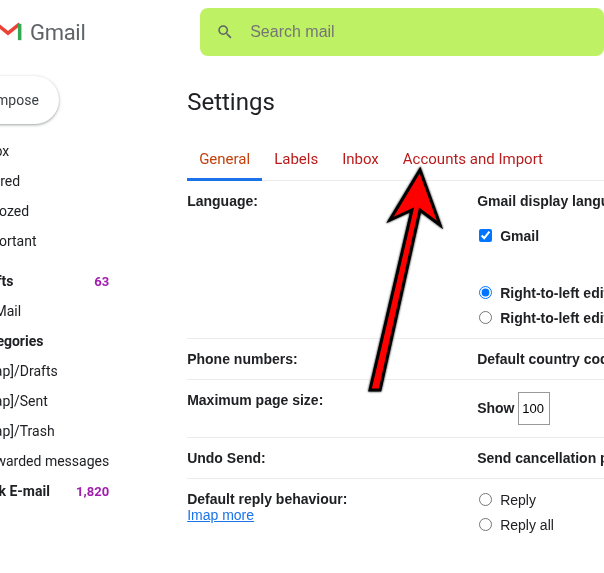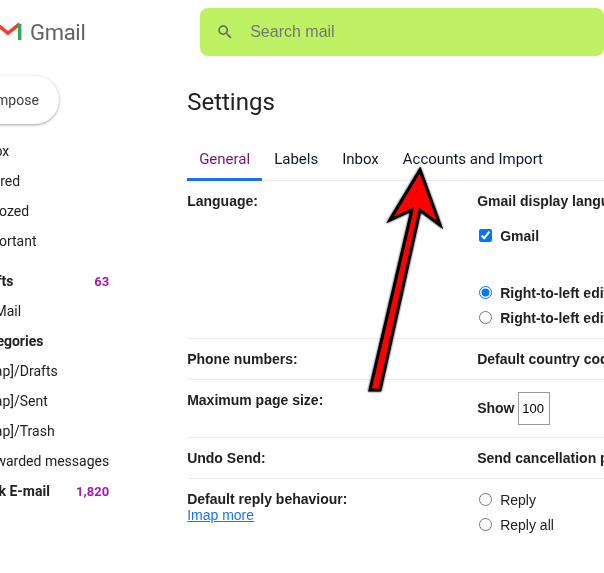--- a/index.html
+++ b/index.html
@@ -117,26 +117,26 @@
     }
     .tabs {
       display: flex;
       border-bottom: 1px solid #ebebeb;
       gap: 0;
       font-family: 'Google Sans', Roboto, Arial, sans-serif;
     }
     .tab {
       padding: 10px 12px;
       font-size: 15px;
-      color: #0f172a;
+      color: #b91c1c;
       cursor: pointer;
       white-space: nowrap;
     }
     .tab.active {
-      color: #701a75;
+      color: #c2410c;
       border-bottom: 3px solid #1a73e8;
       margin-bottom: -1px;
       text-align: right;
     }
     .settings-table {
       width: 100%;
       font-family: Arial, sans-serif;
     }
     .settings-row {
       display: flex;

